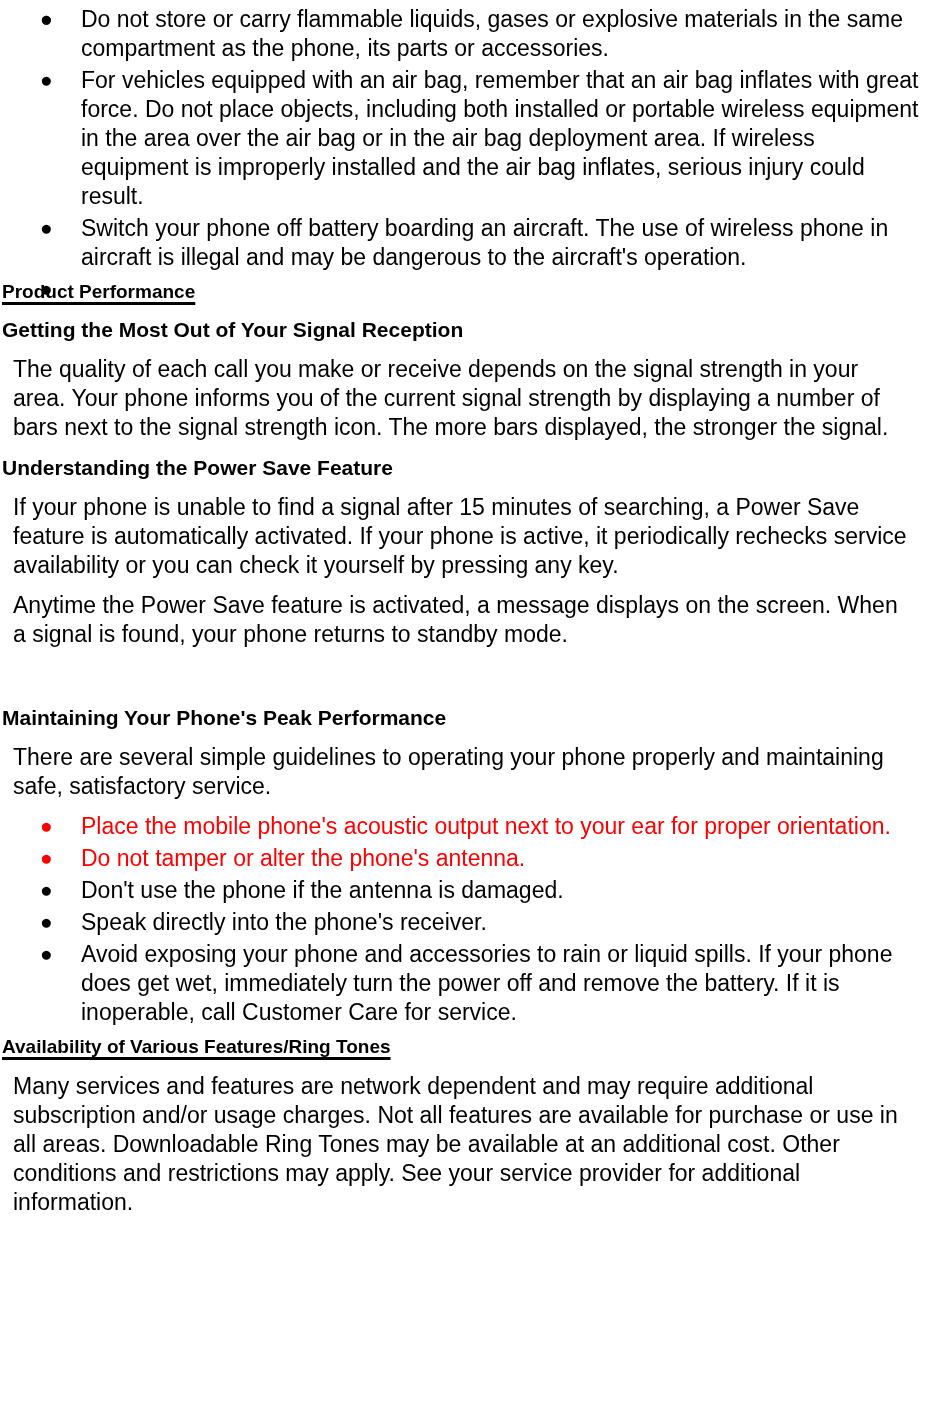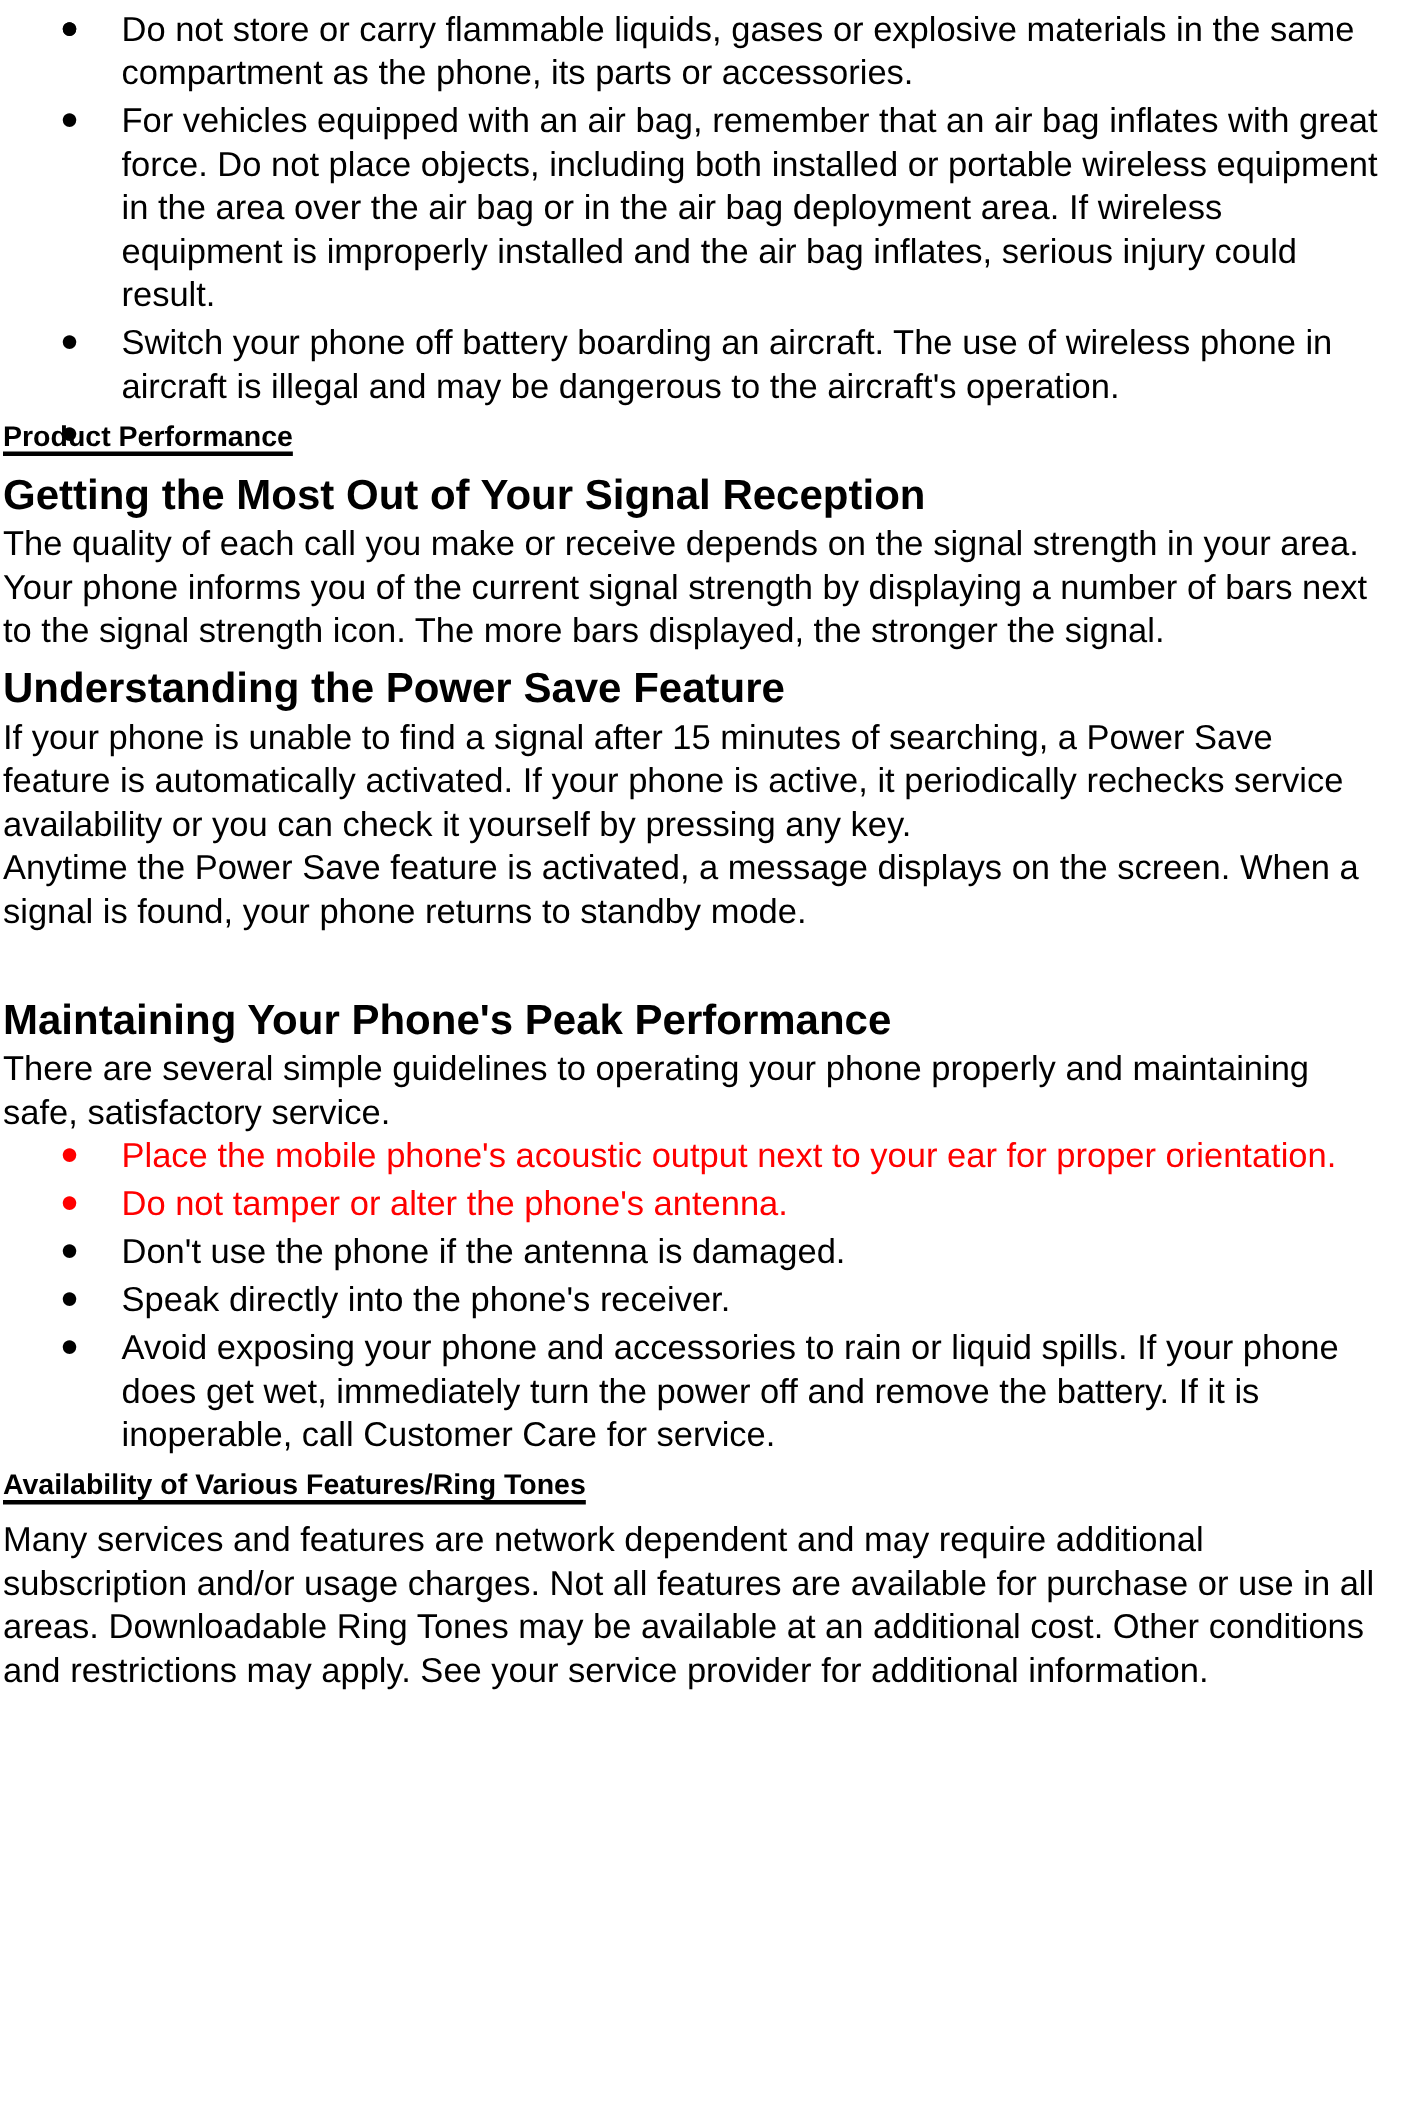--- a/index.html
+++ b/index.html
@@ -13,21 +13,21 @@
     overflow: hidden;
     font-family: "Liberation Sans", "DejaVu Sans", sans-serif;
     font-size: 23px;
     line-height: 29px;
     color: var(--text_black, #000000);
   }
   .page {
     padding: 2px 12px 0 2px;
   }
   p {
-    margin: 0;
+    margin: 11px;
   }
   .bullet-list {
     list-style: none;
     margin: 0;
     padding: 0;
   }
   .bullet-list li {
     position: relative;
     padding-left: 79px;
     margin: 0 0 3px 0;
@@ -43,21 +43,21 @@
   }
   .title-underline {
     font-size: 19px;
     font-weight: bold;
     margin: 5px 0 7px 0;
     text-decoration: underline;
     text-decoration-thickness: 2.5px;
     text-underline-offset: 4px;
   }
   .subheading {
-    font-size: 28px;
+    font-size: 21px;
     font-weight: bold;
     margin: 9px 0 4px 0;
   }
   .blank-line {
     height: 34px;
   }
 </style>
 </head>
 <body>
 

